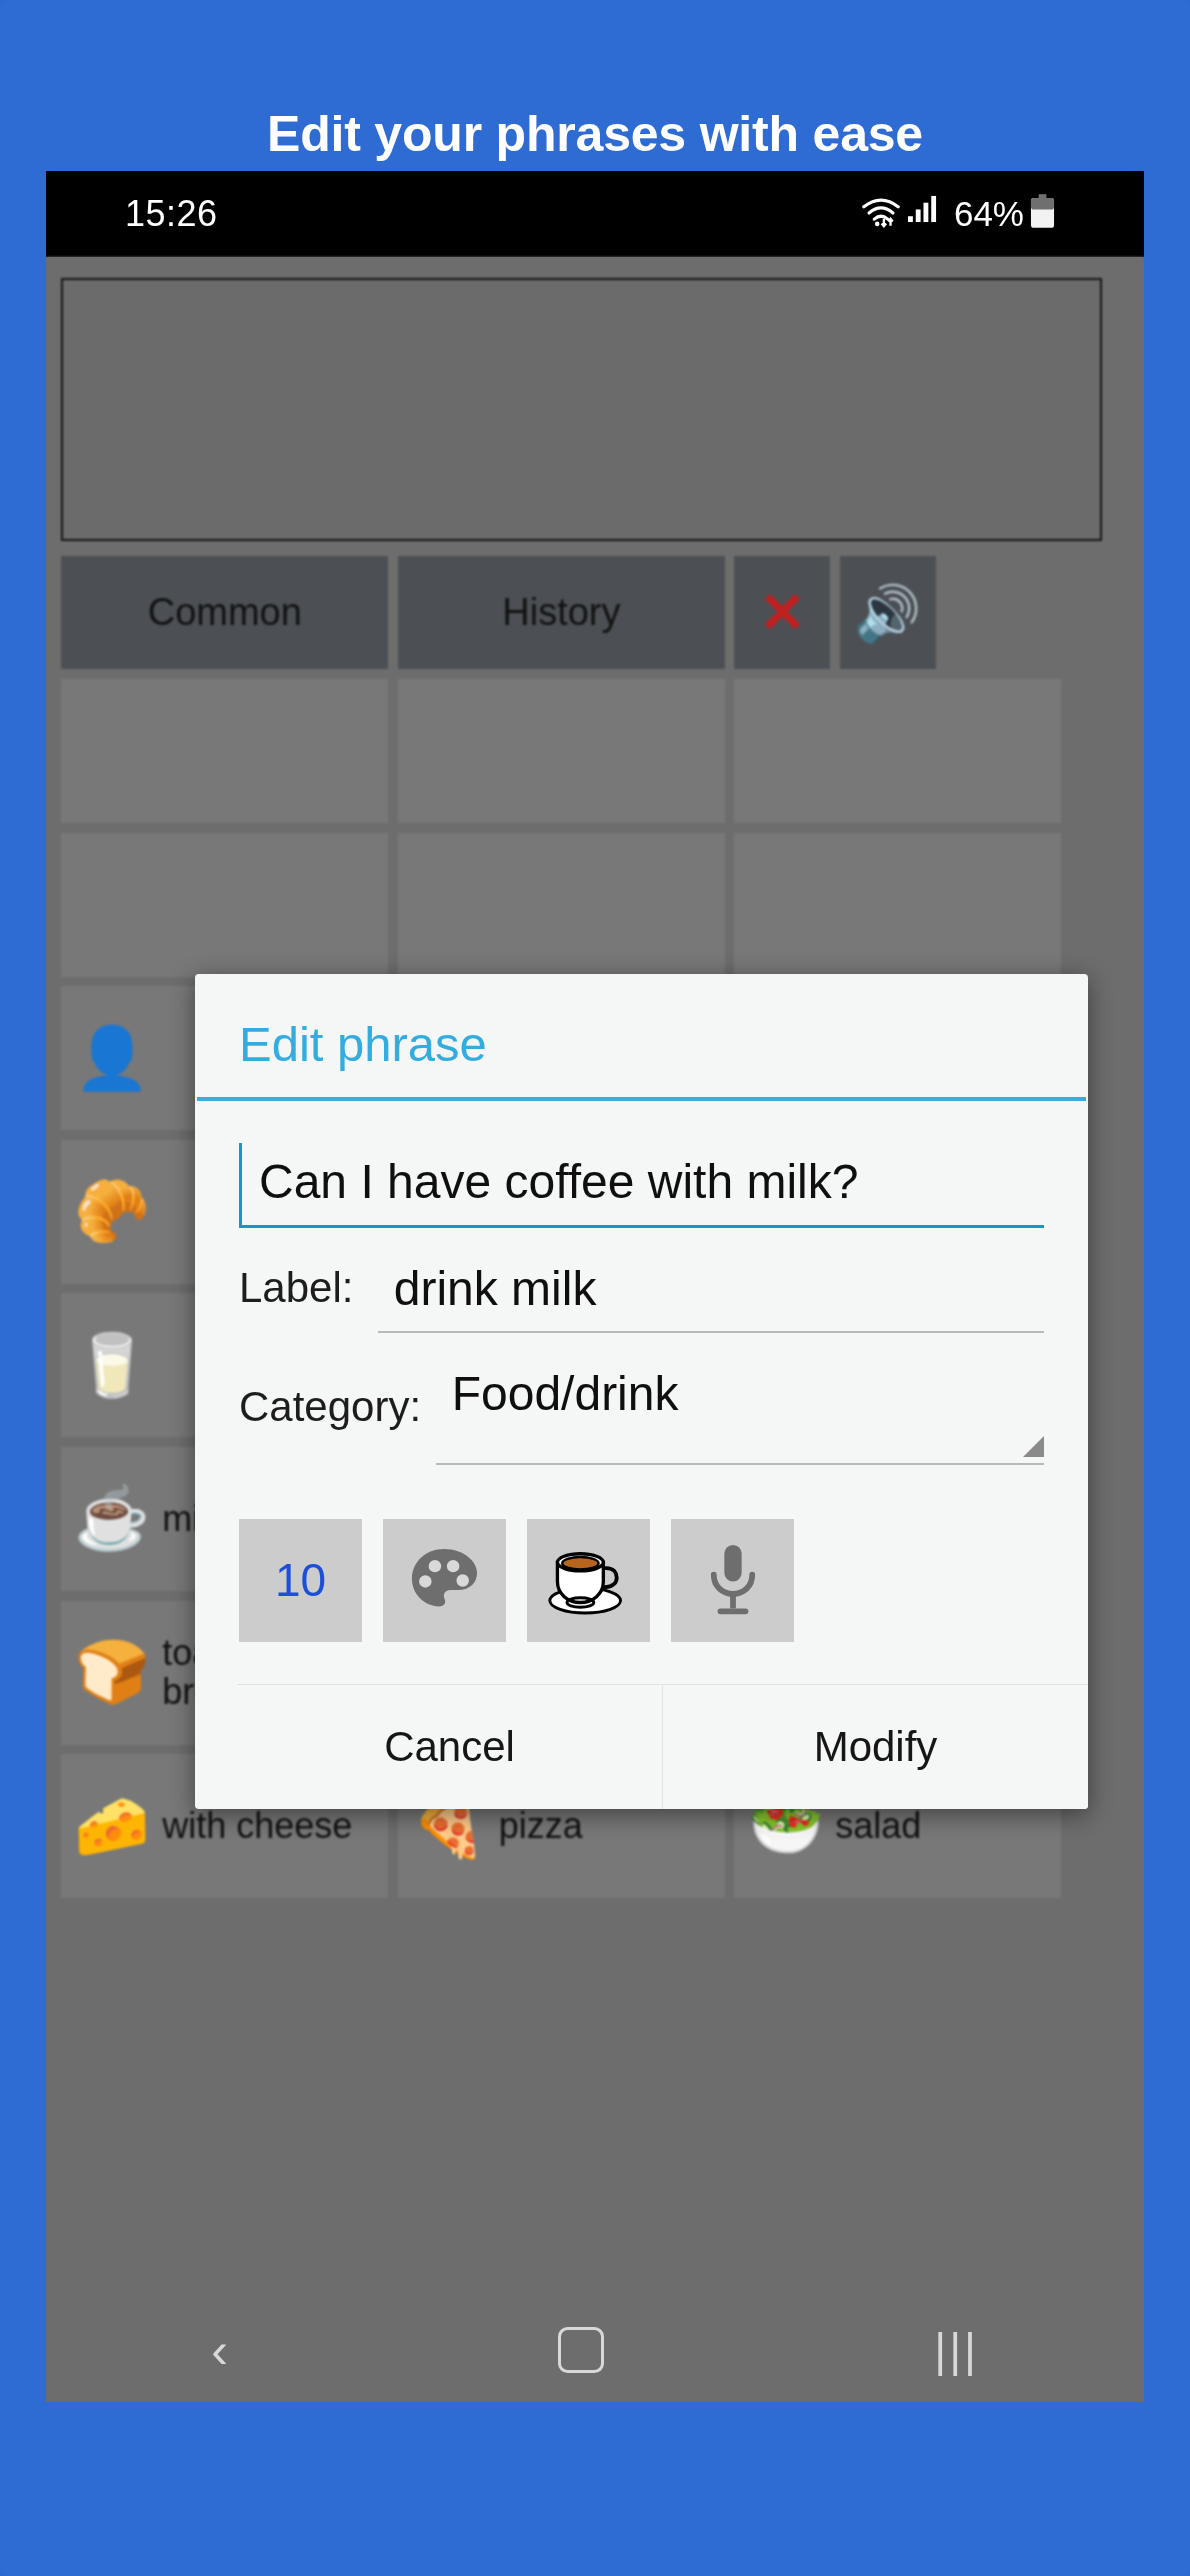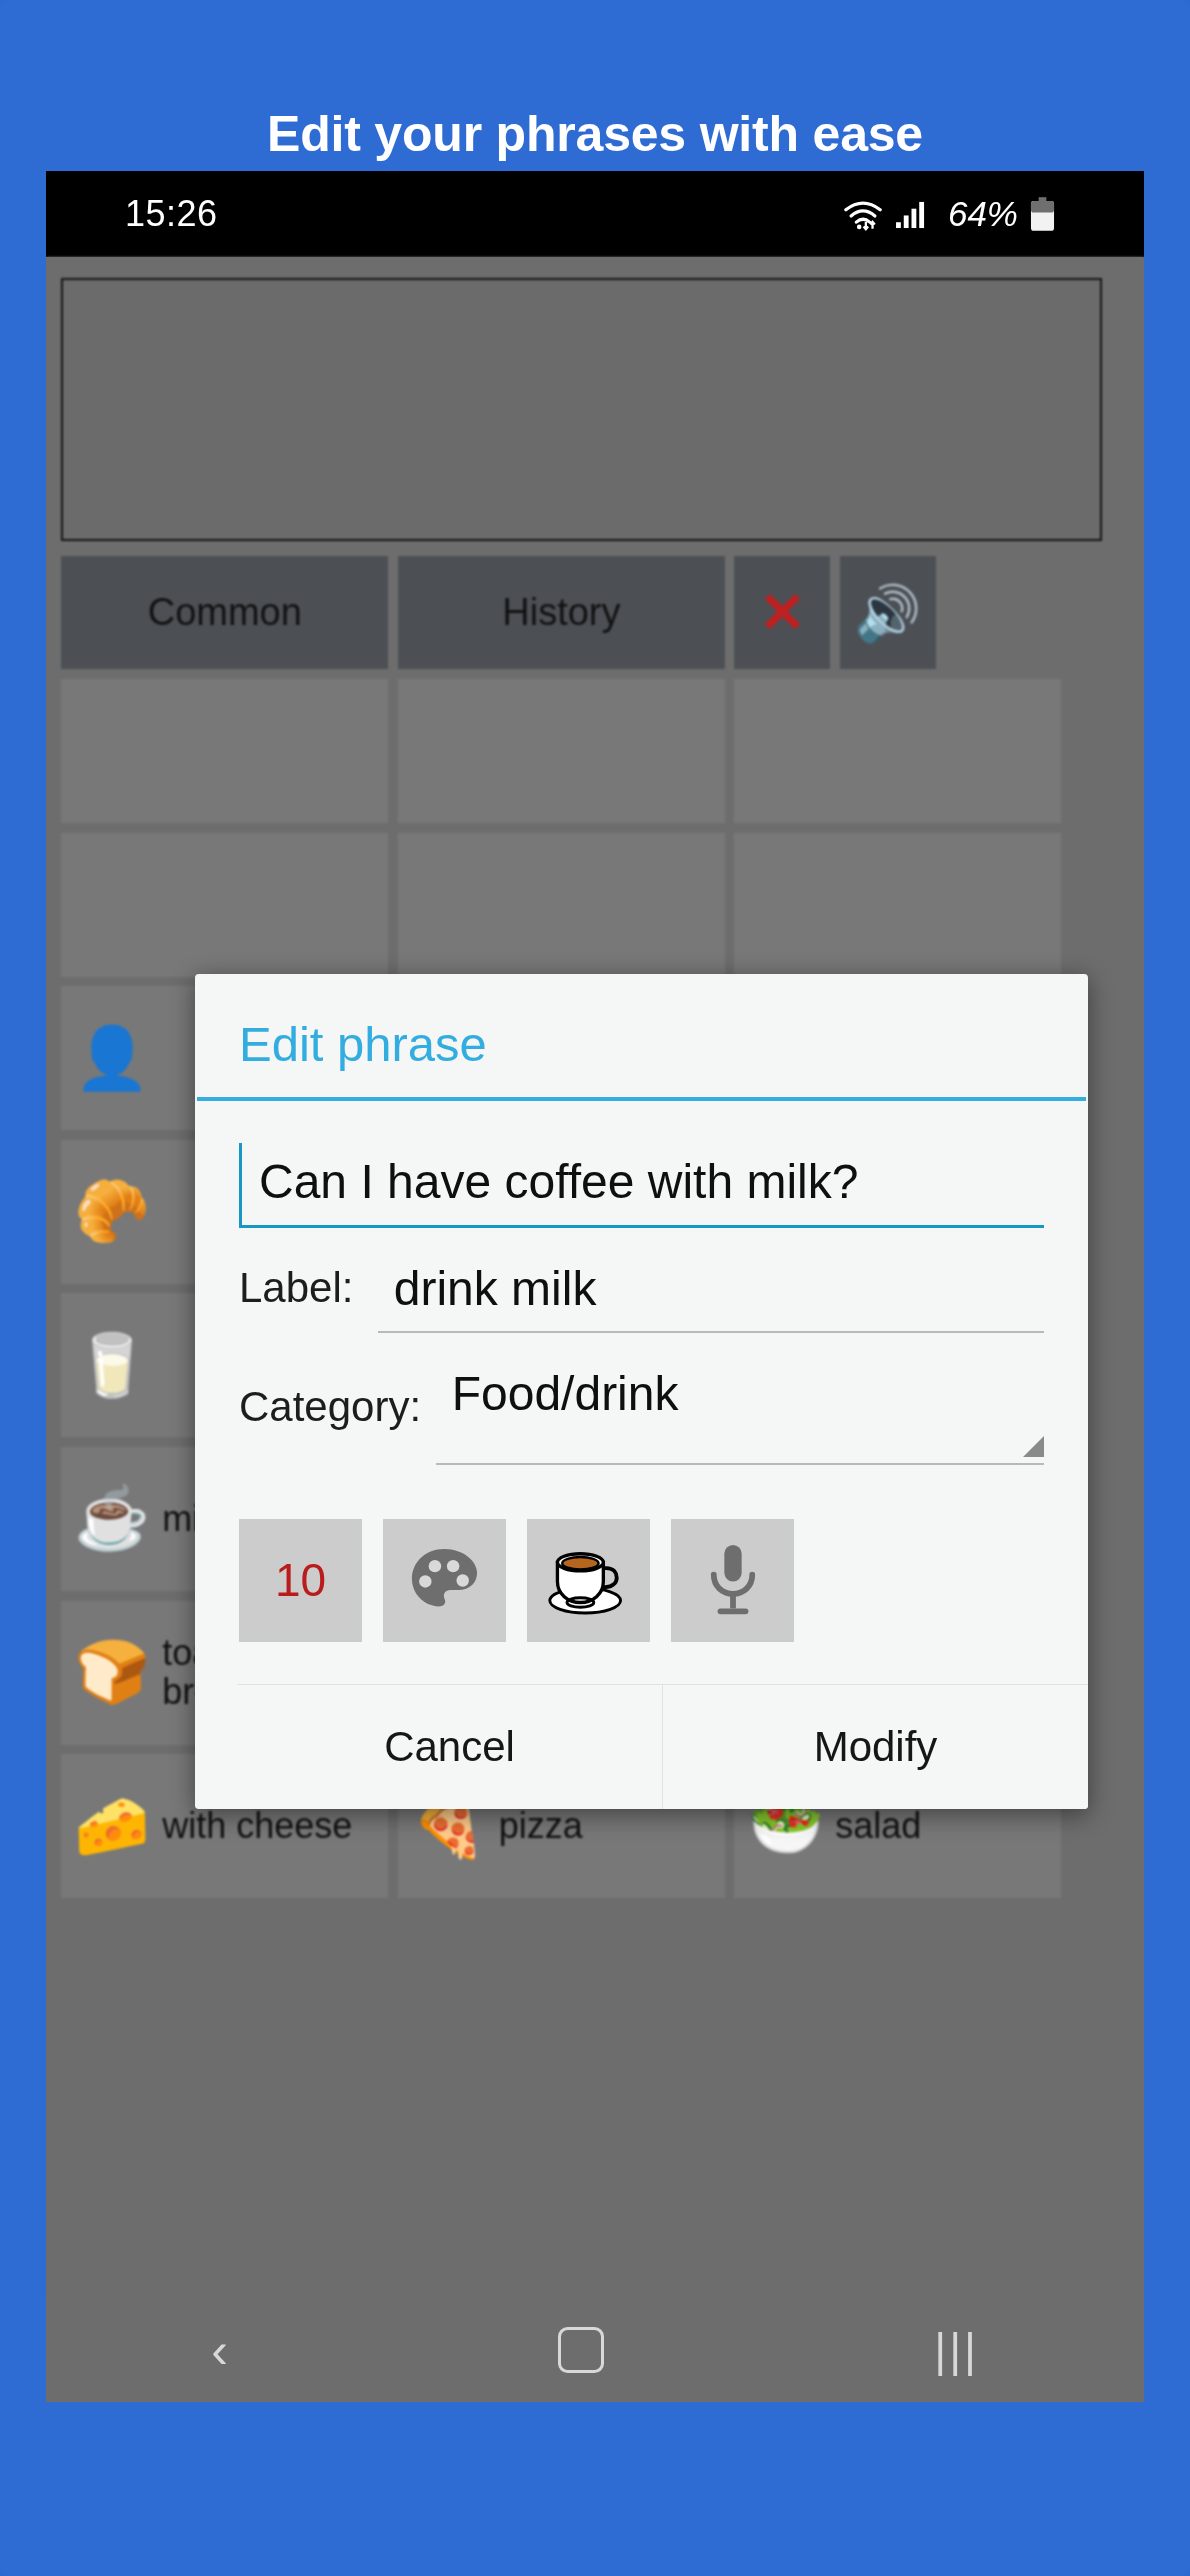--- a/index.html
+++ b/index.html
@@ -53,23 +53,21 @@
     left: 79px; top: 50%;
     transform: translateY(-50%);
     font-size: 36px;
     letter-spacing: 0.5px;
   }
   .status-right {
     position: absolute;
     right: 177px; top: 50%;
     transform: translateY(-50%);
     display: flex;
-    align-items: center;
-    gap: 12px;
-    font-style: italic;
+    gap: 6px;
   }
   .status-battery-text { font-size: 35px; margin-left: 7.7px; }
   .wifi-ico { width: 40px; height: 35px; display:block; }
   .sig-ico  { width: 33px; height: 29px; display:block; }
   .batt-ico { width: 25px; height: 35px; display:block; }
 
   
   .appbg {
     position: absolute;
     left: 0; top: 86px;
@@ -218,21 +216,21 @@
     gap: 21px;
     margin: 54px 0 42px 0;
   }
   .ibtn {
     width: 123px; height: 123px;
     background: #cccccc;
     display: flex;
     align-items: center;
     justify-content: center;
   }
-  .ibtn .num { font-size: 46px; color: #b91c1c; }
+  .ibtn .num { font-size: 46px; color: #1d4ed8; }
   .palette { width: 73px; height: 69px; display:block; }
   .cup { width: 88px; height: 75px; display:block; }
   .mic { width: 54px; height: 77px; display:block; }
 
   .dlg-actions {
     display: flex;
     border-top: 1.9px solid #e2e2e2;
     margin-left: 42px;
   }
   .act {

